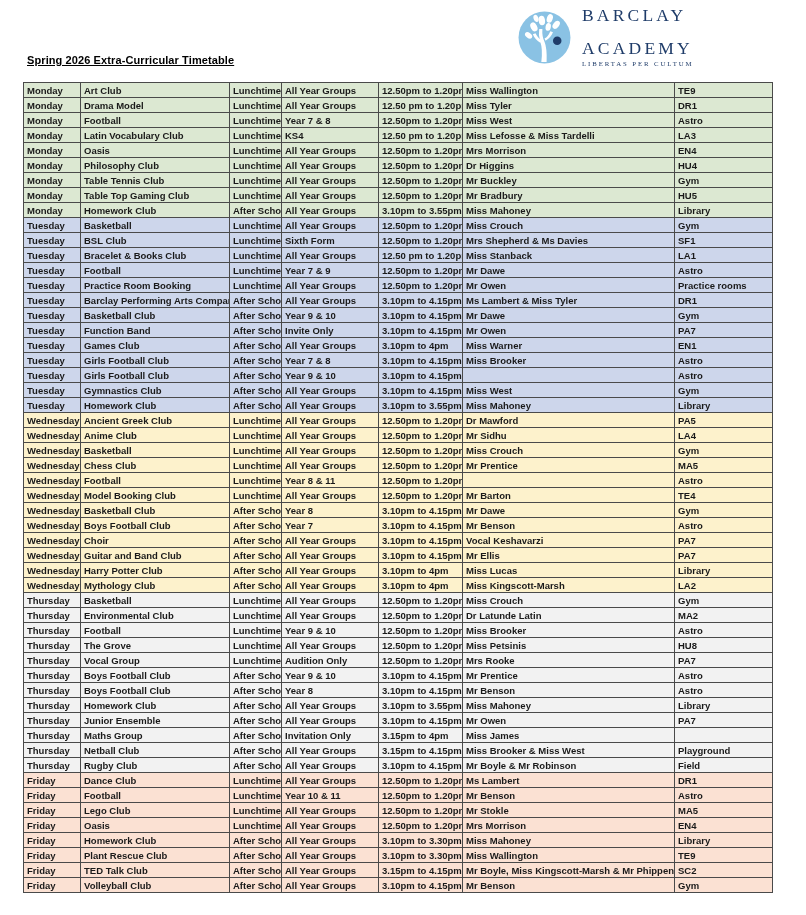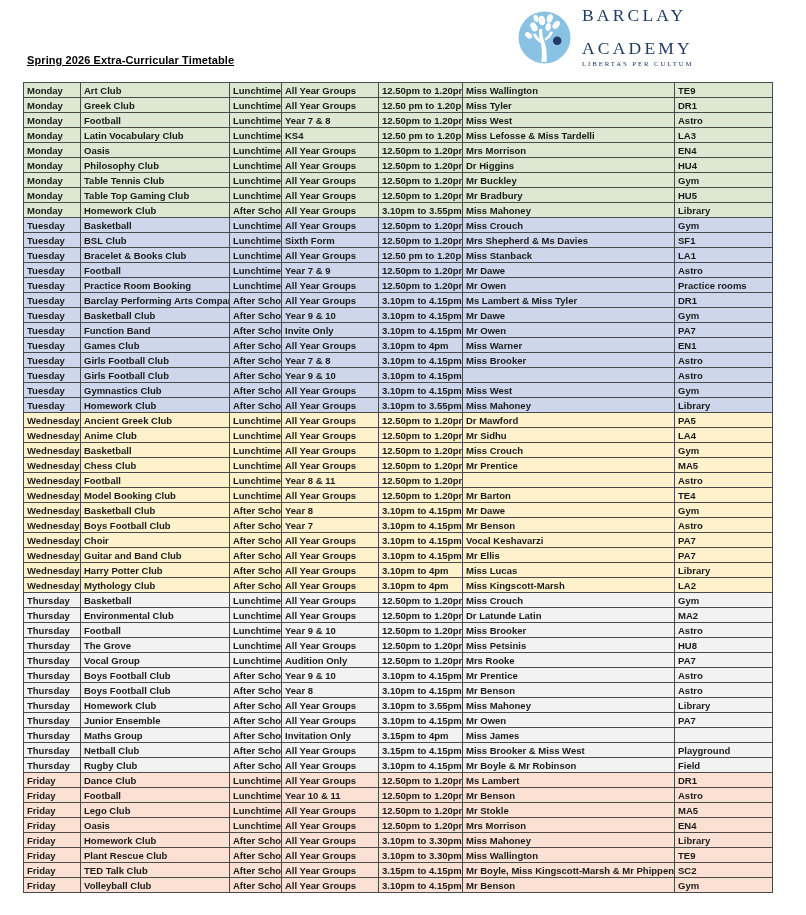--- a/index.html
+++ b/index.html
@@ -99,21 +99,21 @@
           <td>Monday</td>
           <td>Art Club</td>
           <td>Lunchtime</td>
           <td>All Year Groups</td>
           <td>12.50pm to 1.20pm</td>
           <td>Miss Wallington</td>
           <td>TE9</td>
         </tr>
         <tr style="background: rgb(220, 232, 210);">
           <td>Monday</td>
-          <td>Greek Club</td>
+          <td>Drama Model</td>
           <td>Lunchtime</td>
           <td>All Year Groups</td>
           <td>12.50 pm to 1.20pm</td>
           <td>Miss Tyler</td>
           <td>DR1</td>
         </tr>
         <tr style="background: rgb(220, 232, 210);">
           <td>Monday</td>
           <td>Football</td>
           <td>Lunchtime</td>

